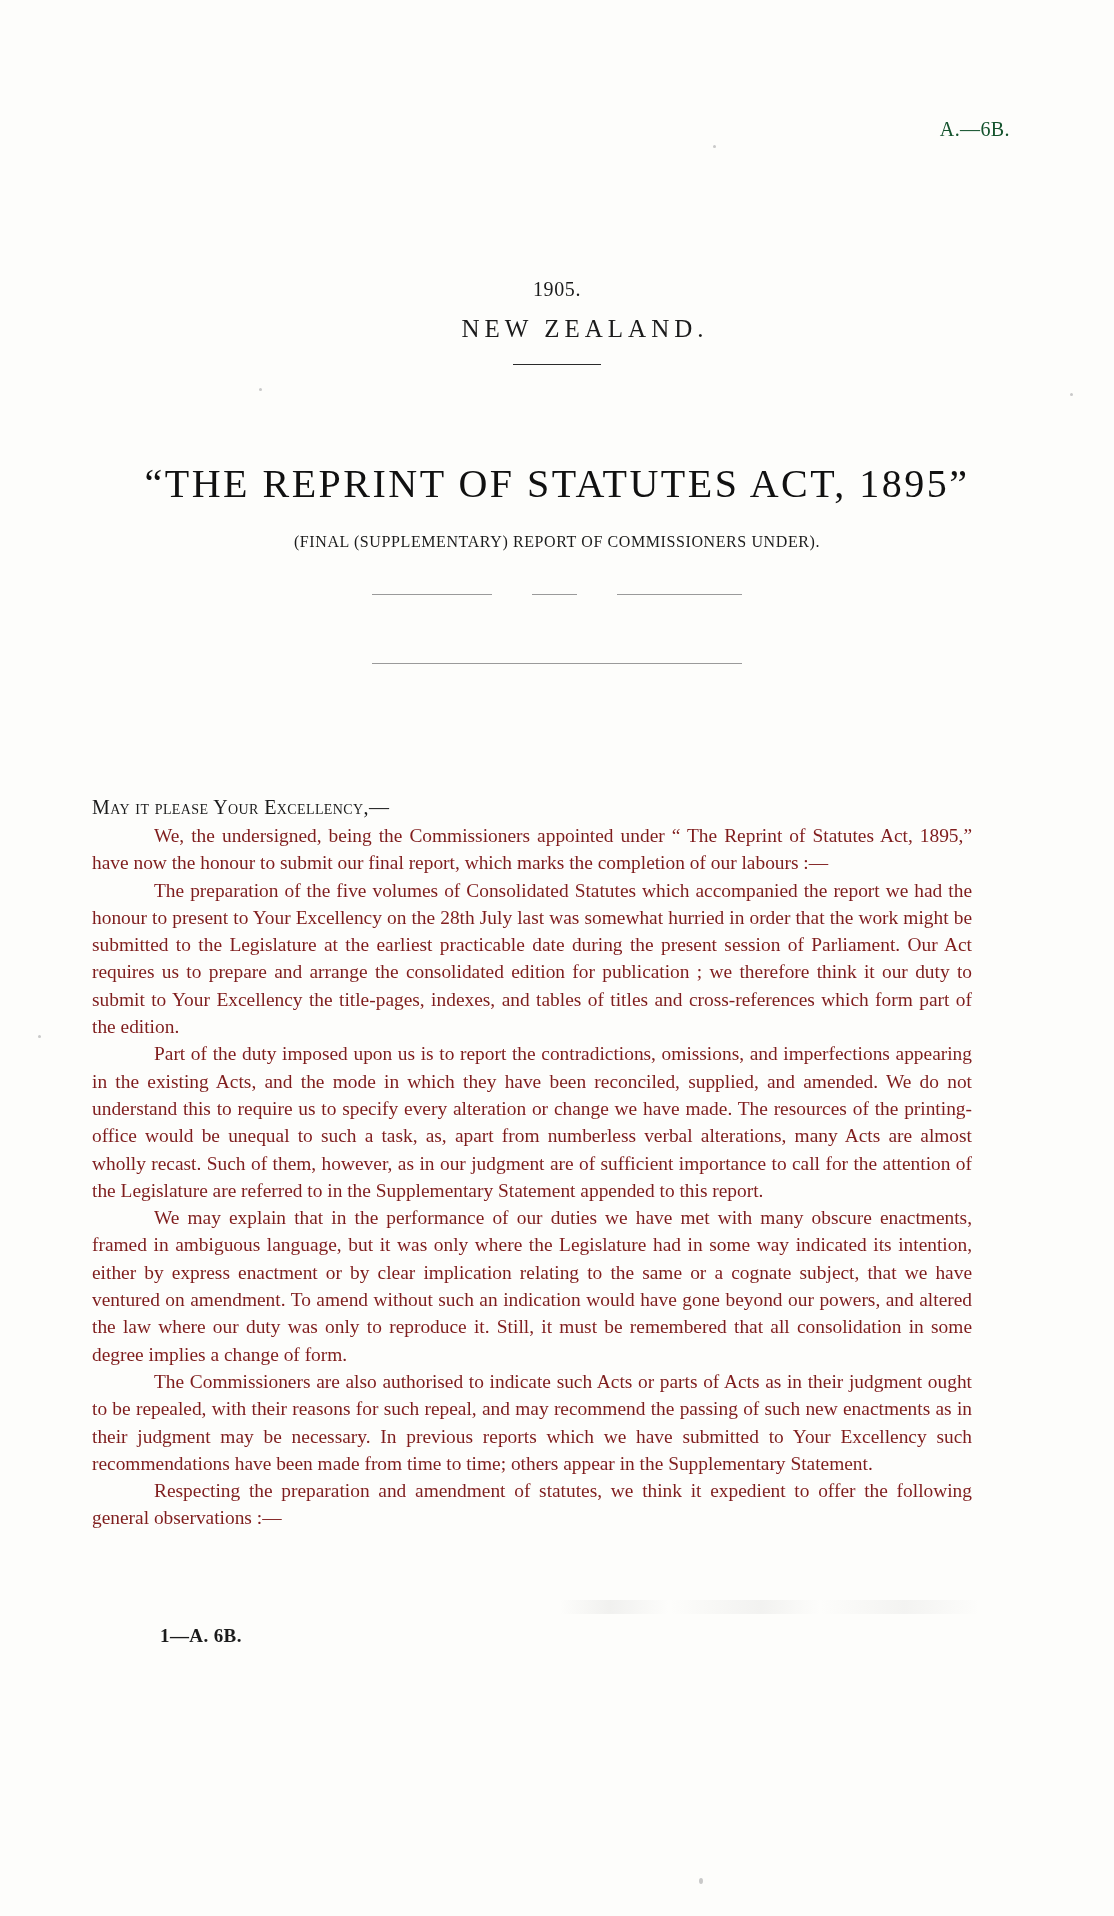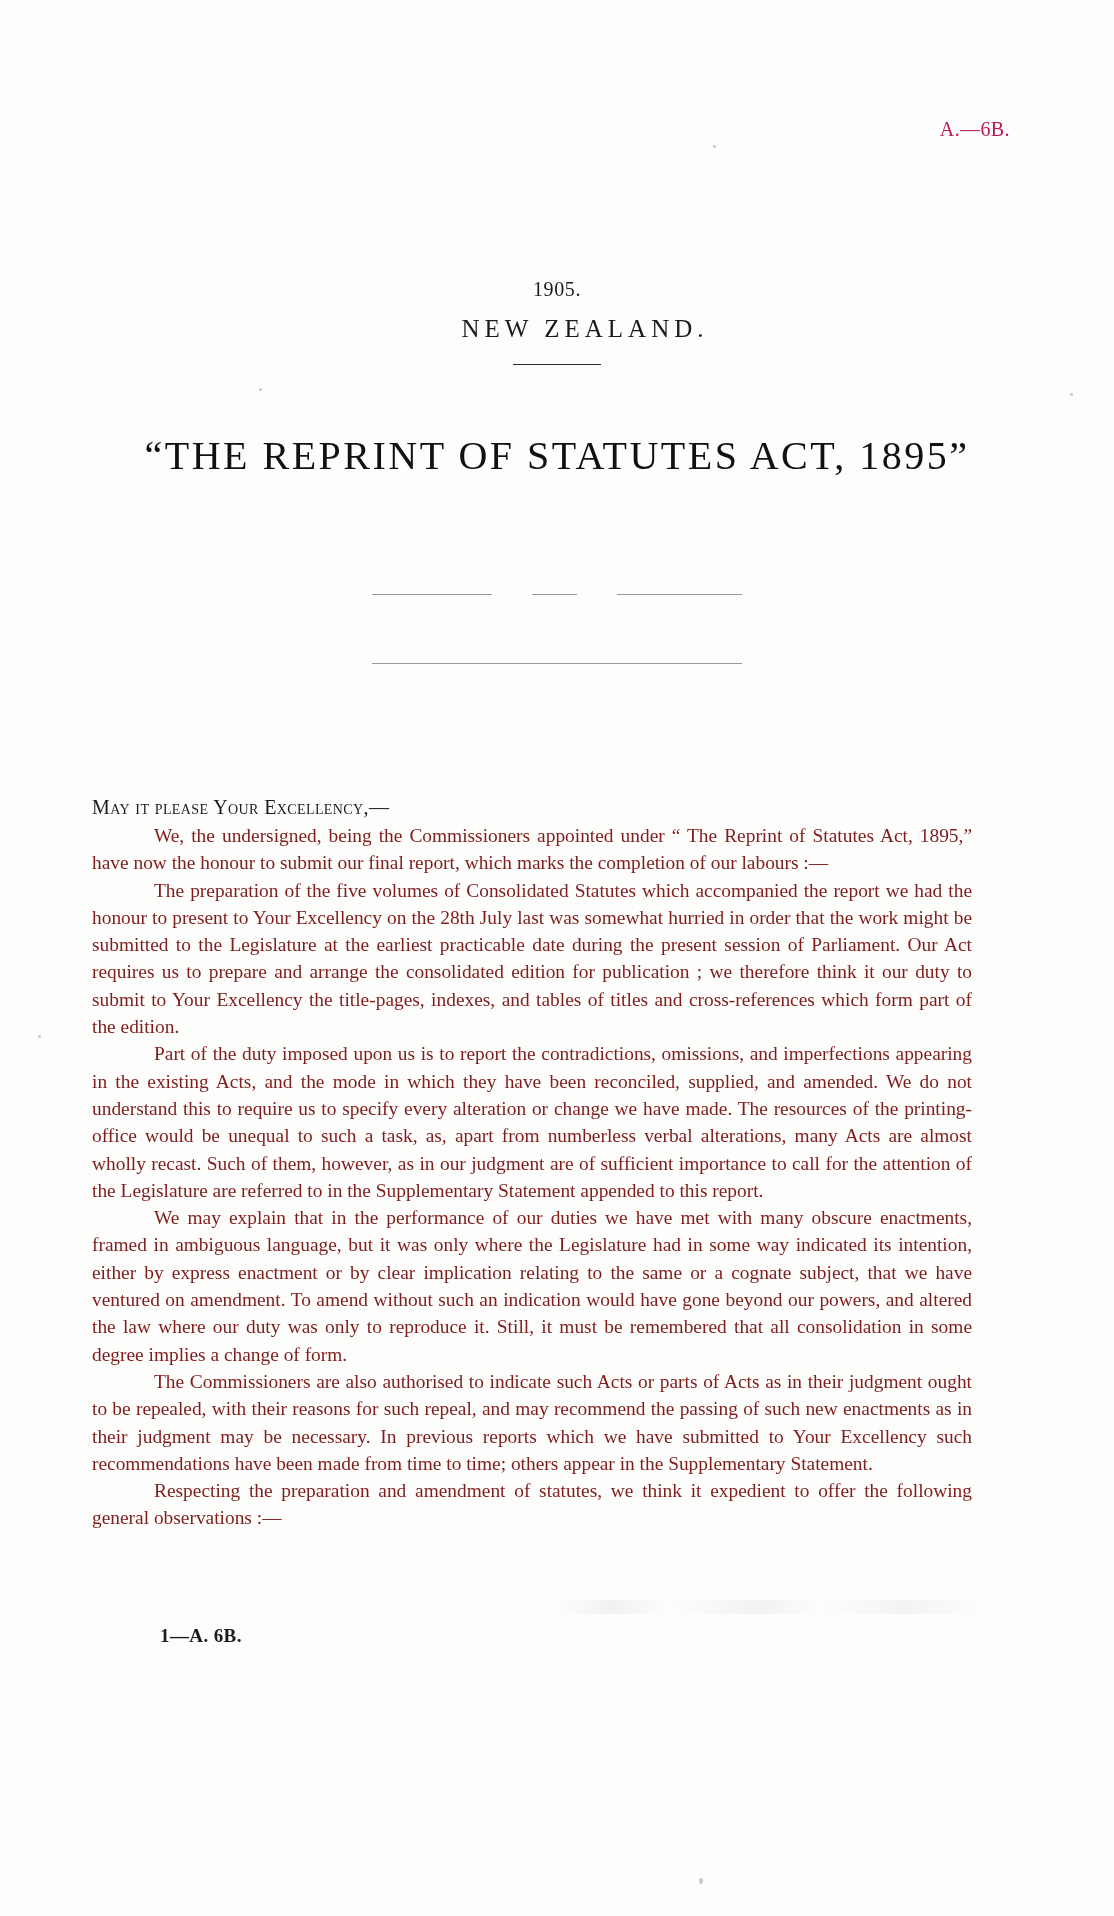--- a/index.html
+++ b/index.html
@@ -22,21 +22,21 @@
     height: 1916px;
     background: #fdfdfb;
   }
   .doc-ref {
     position: absolute;
     top: 118px;
     right: 104px;
     font-size: 20px;
     letter-spacing: 0.4px;
     font-variant: small-caps;
-    color: #be185d;
+    color: #14532d;
   }
   .year {
     position: absolute;
     top: 278px;
     left: 0;
     width: 100%;
     text-align: center;
     font-size: 20px;
     letter-spacing: 0.6px;
   }
@@ -54,21 +54,21 @@
     position: absolute;
     top: 364px;
     left: 50%;
     transform: translateX(-50%);
     width: 88px;
     height: 1px;
     background: #2a2a2a;
   }
   .main-title {
     position: absolute;
-    top: 432px;
+    top: 460px;
     left: 0;
     width: 100%;
     text-align: center;
     font-size: 40px;
     letter-spacing: 2.5px;
     color: #111;
     font-weight: 400;
     font-family: "Liberation Serif", serif;
   }
   .subtitle {
@@ -189,20 +189,21 @@
 
 <div class="page">
 
   <div class="doc-ref">A.—6B.</div>
 
   <div class="year">1905.</div>
   <div class="country">NEW  ZEALAND.</div>
   <div class="rule-short"></div>
 
   <div class="main-title">“THE REPRINT OF STATUTES ACT, 1895”</div>
+  <div class="subtitle">(FINAL (SUPPLEMENTARY) REPORT OF COMMISSIONERS UNDER).</div>
 
   <div class="orn-top"></div>
   <div class="orn-bottom"></div>
 
 
   <div class="salutation">May it please Your Excellency,—</div>
 
   <div class="body-text">
     <p>We, the undersigned, being the Commissioners appointed under “ The Reprint of Statutes Act, 1895,” have now the honour to submit our final report, which marks the completion of our labours :—</p>
     <p>The preparation of the five volumes of Consolidated Statutes which accompanied the report we had the honour to present to Your Excellency on the 28th July last was somewhat hurried in order that the work might be submitted to the Legislature at the earliest practicable date during the present session of Parliament. Our Act requires us to prepare and arrange the consolidated edition for publication ; we therefore think it our duty to submit to Your Excellency the title-pages, indexes, and tables of titles and cross-references which form part of the edition.</p>

